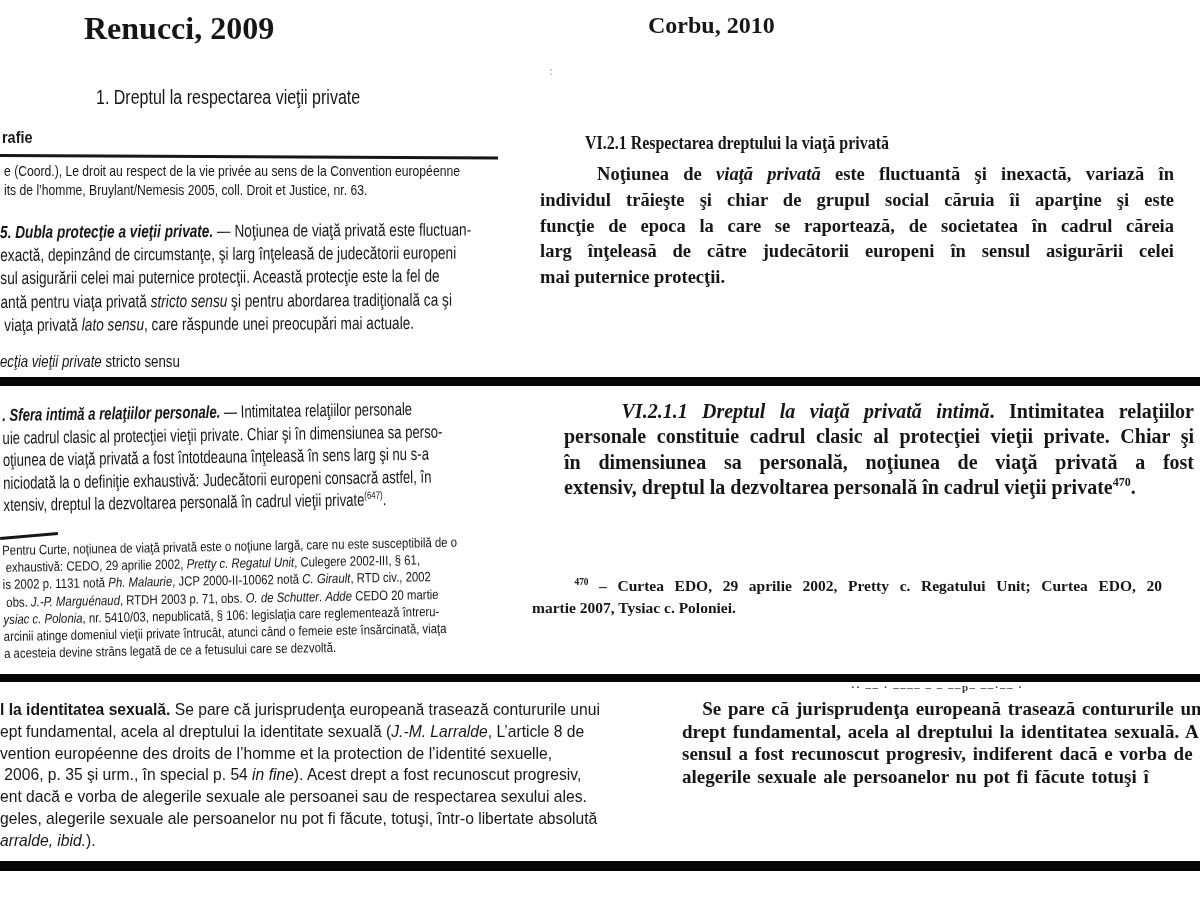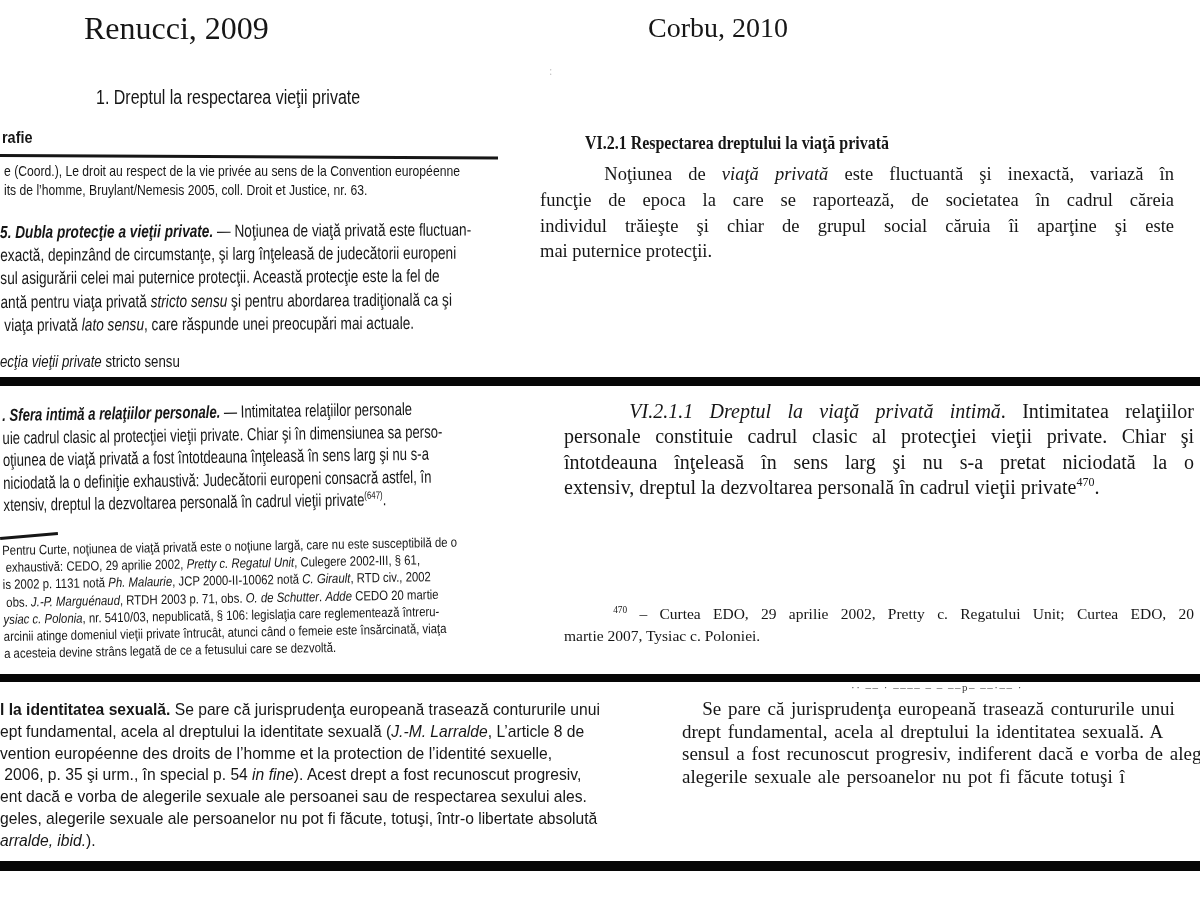--- a/index.html
+++ b/index.html
@@ -5,46 +5,46 @@
   html,body{margin:0;padding:0;}
   body{
     width:1200px;height:900px;
     background:#ffffff;
     position:relative;
     overflow:hidden;
     color:#161616;
   }
   .abs{position:absolute;}
   .sans{font-family:"Liberation Sans","DejaVu Sans",sans-serif;}
-  .serif{font-family:"Liberation Serif","DejaVu Serif",serif;}
+  .serif{font-family:"Liberation Serif","DejaVu Serif",serif;font-weight:bold;}
   .line{white-space:pre;}
   .just .line{white-space:normal;text-align:justify;text-align-last:justify;}
   .just .line:last-child{text-align-last:left;}
   .b{font-weight:bold;}
   .i{font-style:italic;}
   .sup{vertical-align:super;font-size:60%;line-height:0;}
 
   #l-title{left:84px;top:10px;font-size:32px;}
   #l-heading{left:96px;top:86px;font-size:20px;transform:scaleX(.80);transform-origin:left top;}
   #l-biblio-label{left:2px;top:128px;font-size:17px;font-weight:bold;transform:scaleX(.85);transform-origin:left top;}
   #l-rule1{left:0;top:154px;width:498px;height:3px;background:#161616;transform:rotate(.3deg);transform-origin:left top;}
   #l-biblio{left:4px;top:161px;font-size:15px;line-height:19px;transform:scaleX(.81);transform-origin:left top;}
   #l-para1{left:0;top:221px;font-size:17.5px;line-height:23.2px;transform:rotate(-.3deg) scaleX(.78);transform-origin:left top;}
   #l-sub{left:0;top:352px;font-size:17px;transform:scaleX(.78);transform-origin:left top;}
   #l-para2{left:2px;top:404px;font-size:17.5px;line-height:22.6px;transform:rotate(-.85deg) scaleX(.75);transform-origin:left top;}
   #l-fnrule{left:0;top:537px;width:58px;height:3px;background:#161616;transform:rotate(-5deg);transform-origin:left top;}
   #l-fn{left:2px;top:542px;font-size:13.4px;line-height:17.2px;transform:rotate(-1.05deg) scaleX(.85);transform-origin:left top;}
   #l-para3{left:0;top:699px;font-size:17px;line-height:21.8px;transform:scaleX(.92);transform-origin:left top;}
 
-  #r-title{left:648px;top:12px;font-size:28px;}
+  #r-title{left:648px;top:12px;font-size:24px;}
   #r-artifact{left:549px;top:64px;font-size:12px;color:#c4c4c4;}
   #r-heading{left:585px;top:132px;font-size:19px;font-weight:bold;transform:scaleX(.84);transform-origin:left top;}
   #r-para1{left:540px;top:162px;width:634px;font-size:18.5px;line-height:25.8px;}
   #r-para2{left:564px;top:399px;width:630px;font-size:20px;line-height:25.4px;}
-  #r-fn{left:564px;top:575px;width:630px;font-size:15.5px;line-height:22px;margin-top:28px;}
+  #r-fn{left:532px;top:575px;width:630px;font-size:15.5px;line-height:22px;}
   #r-erased{left:851px;top:681px;font-size:11px;color:#3d3d3d;letter-spacing:1.5px;}
   #r-para3{left:682px;top:698px;font-size:19px;line-height:22.5px;word-spacing:2px;}
 
   .bar{left:0;width:1200px;background:#060606;}
   #bar1{top:377px;height:9px;}
   #bar2{top:674px;height:8px;}
   #bar3{top:861px;height:10px;}
 </style>
 </head>
 <body>
@@ -92,28 +92,29 @@
     <div class="line"><span>ent dacă e vorba de alegerile sexuale ale persoanei sau de respectarea sexului ales.</span></div>
     <div class="line"><span>geles, alegerile sexuale ale persoanelor nu pot fi făcute, totuşi, într-o libertate absolută</span></div>
     <div class="line"><span class="i">arralde, ibid.</span><span>).</span></div>
   </div>
 
 <div class="abs serif" id="r-title">Corbu, 2010</div>
 <div class="abs serif" id="r-artifact">:</div>
 <div class="abs serif" id="r-heading">VI.2.1 Respectarea dreptului la viaţă privată</div>
 <div class="abs serif just" id="r-para1">
     <div class="line"><span>&nbsp;&nbsp;&nbsp;&nbsp;Noţiunea de </span><span class="i">viaţă privată</span><span> este fluctuantă şi inexactă, variază în</span></div>
+    <div class="line"><span>individul trăieşte şi chiar de grupul social căruia îi aparţine şi este</span></div>
     <div class="line"><span>funcţie de epoca la care se raportează, de societatea în cadrul căreia</span></div>
-    <div class="line"><span>individul trăieşte şi chiar de grupul social căruia îi aparţine şi este</span></div>
+    <div class="line"><span>larg înţeleasă de către judecătorii europeni în sensul asigurării celei</span></div>
     <div class="line"><span>mai puternice protecţii.</span></div>
   </div>
 <div class="abs serif just" id="r-para2">
     <div class="line"><span>&nbsp;&nbsp;&nbsp;&nbsp;</span><span class="i">VI.2.1.1 Dreptul la viaţă privată intimă</span><span>. Intimitatea relaţiilor</span></div>
     <div class="line"><span>personale constituie cadrul clasic al protecţiei vieţii private. Chiar şi</span></div>
-    <div class="line"><span>întotdeauna înţeleasă în sens larg şi nu s-a pretat niciodată la o</span></div>
+    <div class="line"><span>în dimensiunea sa personală, noţiunea de viaţă privată a fost</span></div>
     <div class="line"><span>extensiv, dreptul la dezvoltarea personală în cadrul vieţii private</span><span class="sup">470</span><span>.</span></div>
   </div>
 <div class="abs serif just" id="r-fn">
     <div class="line"><span>&nbsp;&nbsp;&nbsp;&nbsp;</span><span class="sup">470</span><span> – Curtea EDO, 29 aprilie 2002, Pretty c. Regatului Unit; Curtea EDO, 20</span></div>
     <div class="line"><span>martie 2007, Tysiac c. Poloniei.</span></div>
   </div>
 <div class="abs serif" id="r-erased">·· –– · –––– – – ––p– ––·––   ·</div>
 <div class="abs serif" id="r-para3">
     <div class="line"><span>&nbsp;&nbsp;&nbsp;Se pare că jurisprudenţa europeană trasează contururile unui</span></div>
     <div class="line"><span>drept fundamental, acela al dreptului la identitatea sexuală. A</span></div>

